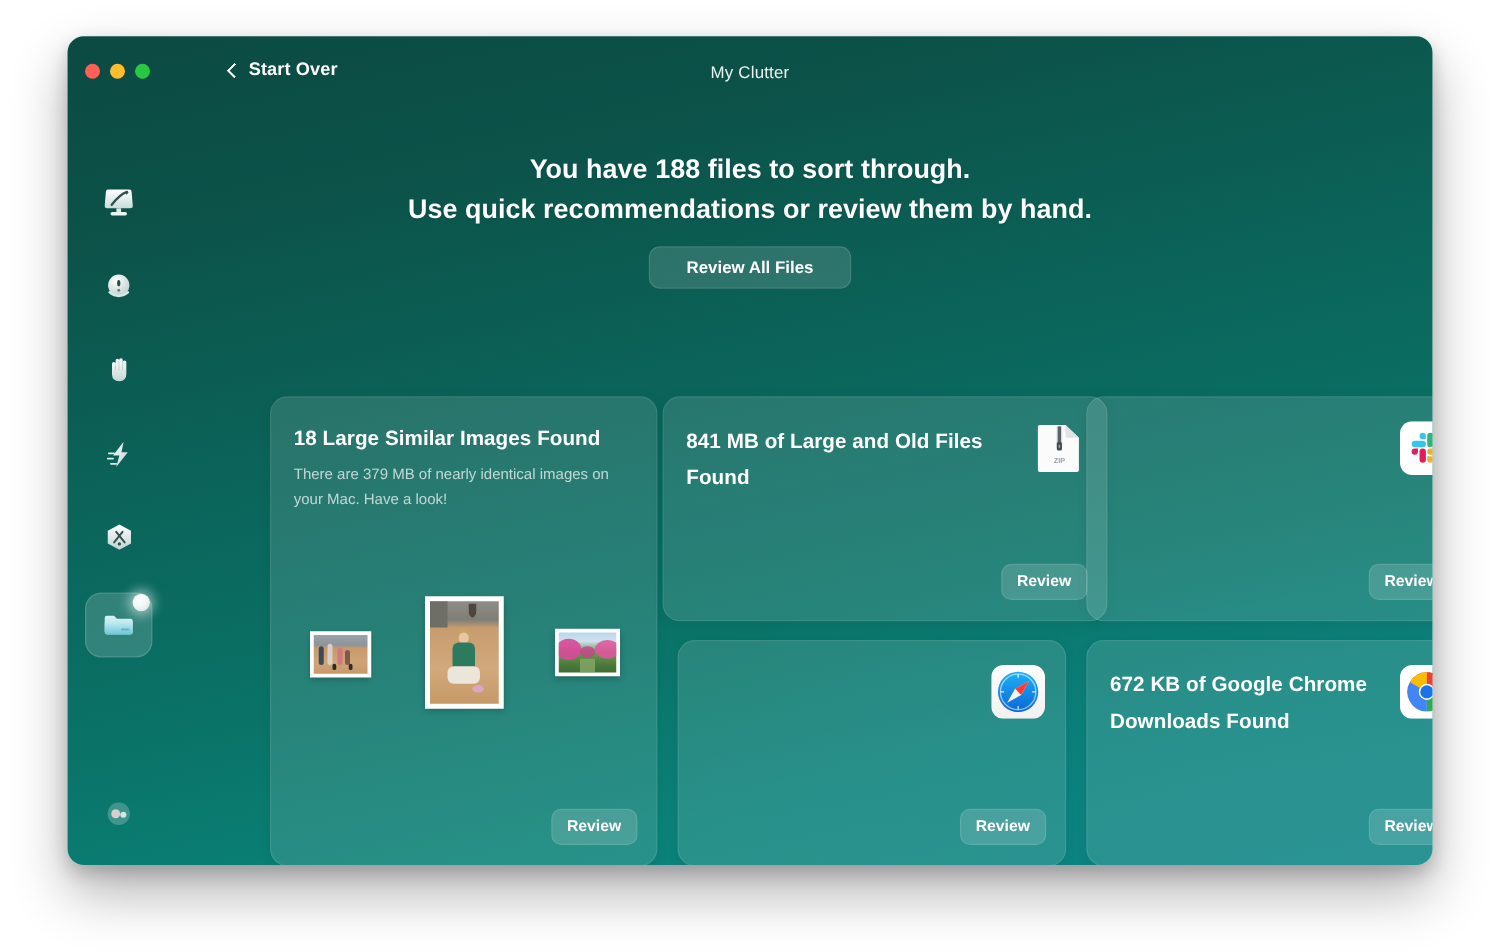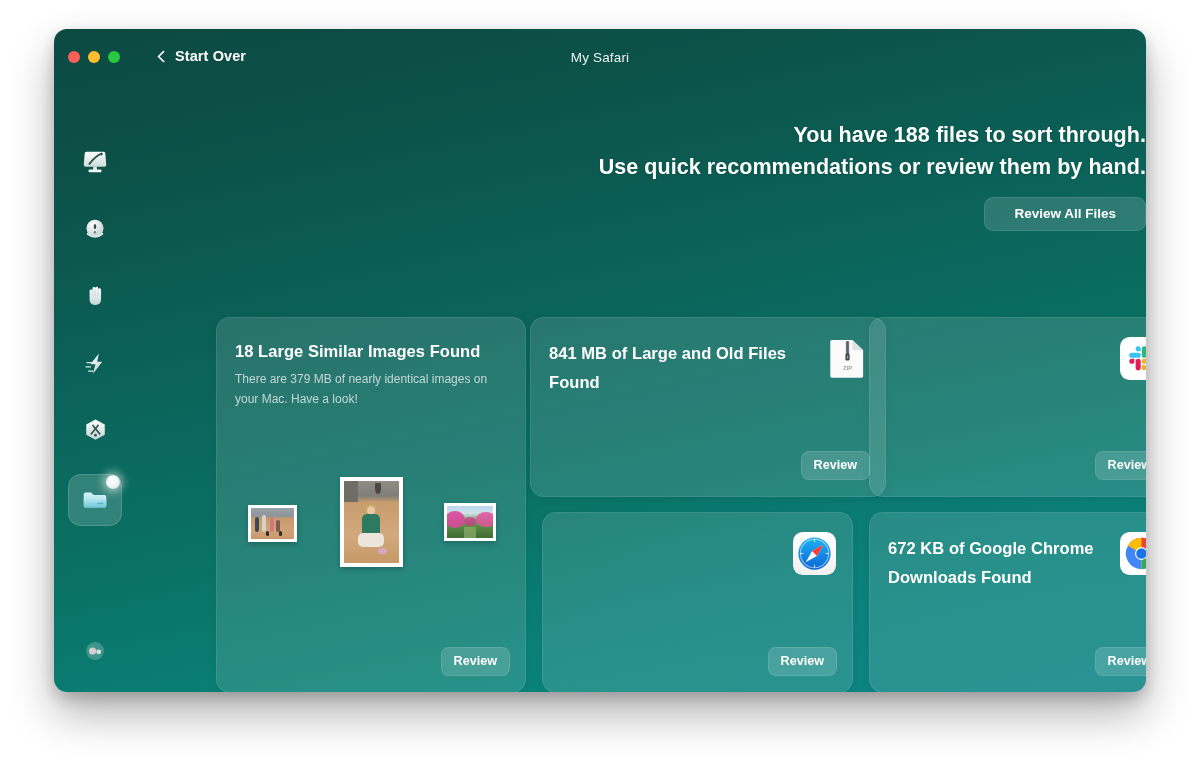--- a/index.html
+++ b/index.html
@@ -64,21 +64,21 @@
     gap: 8px;
     align-items: center;
   }
   .dot { width: 12px; height: 12px; border-radius: 50%; }
   .dot.red    { background: #ff5f57; }
   .dot.yellow { background: #febc2e; }
   .dot.green  { background: #28c840; }
 
   .startover {
     position: absolute;
-    left: 105px;
+    left: 129px;
     top: 19px;
     display: flex;
     align-items: center;
     gap: 7px;
     color: #ffffff;
     font-size: 14.5px;
     font-weight: 700;
     letter-spacing: .1px;
     cursor: default;
   }
@@ -154,21 +154,21 @@
     display: flex;
     justify-content: center;
   }
   .side-item svg { display: block; }
 
   
   .headline {
     position: absolute;
     left: 0; right: 0;
     top: 90px;
-    text-align: right;
+    text-align: center;
     z-index: 4;
     color: #ffffff;
   }
   .headline .l1,
   .headline .l2 {
     font-size: 21.5px;
     font-weight: 700;
     line-height: 32px;
     letter-spacing: .05px;
     text-shadow: 0 1px 2px rgba(0,0,0,.12);
@@ -323,21 +323,21 @@
         <span class="dot red"></span>
         <span class="dot yellow"></span>
         <span class="dot green"></span>
       </div>
 
       <div class="startover">
         <span class="chev"></span>
         <span>Start Over</span>
       </div>
 
-      <div class="win-title">My Safari</div>
+      <div class="win-title">My Clutter</div>
     </div>
 
     <div class="sidebar">
       <div class="side-items">
 
         <div class="side-item">
           <svg width="30" height="30" viewBox="0 0 32 32">
             <defs>
               <linearGradient id="gMon" x1="0" y1="0" x2="0" y2="1">
                 <stop offset="0" stop-color="#ffffff"></stop>

